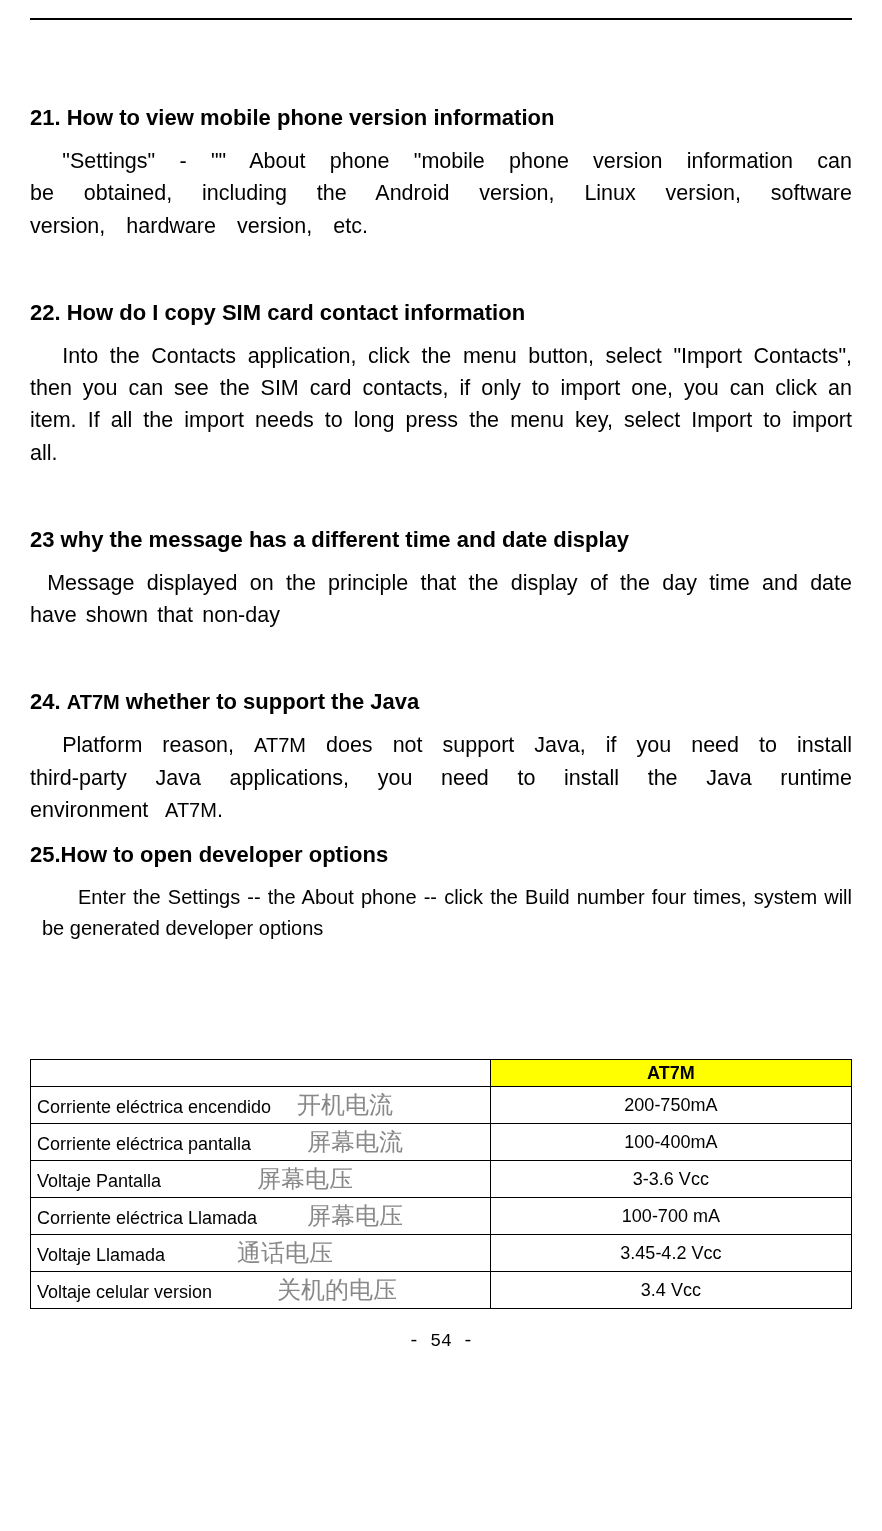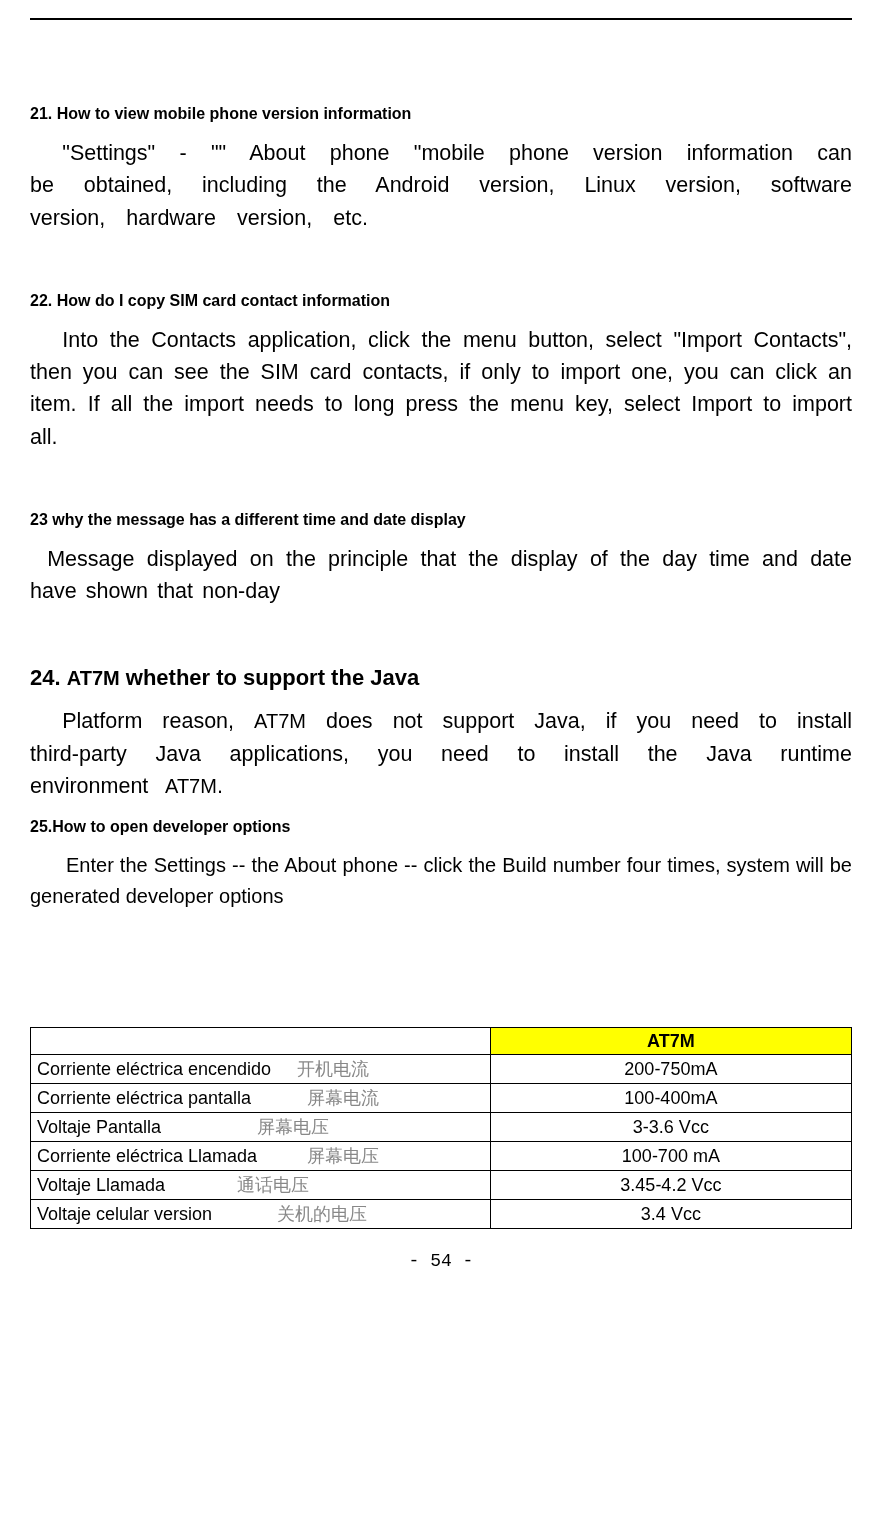--- a/index.html
+++ b/index.html
@@ -23,21 +23,21 @@
       border-top: 2.5px solid #000;
       margin-bottom: 85px;
     }
     .section {
       margin-bottom: 58px;
     }
     .section.tight {
       margin-bottom: 16px;
     }
     h2 {
-      font-size: 16px;
+      font-size: 22px;
       font-weight: bold;
       margin-bottom: 14px;
       color: #000;
     }
     .mixed-heading {
       font-size: 22px;
       font-weight: bold;
     }
     .mixed-heading .model {
       font-size: 20px;
@@ -58,20 +58,21 @@
     }
     p.body .model-inline {
       font-size: 20px;
     }
     p.body-small {
       font-size: 20px;
       line-height: 1.55;
       text-align: justify;
       color: #000;
       text-indent: 1.8em;
+      margin-left: 12px;
     }
     .spec-table {
       border-collapse: collapse;
       width: 100%;
       margin-top: 115px;
     }
     .spec-table td, .spec-table th {
       border: 1px solid #000;
       padding: 2px 6px;
       font-size: 18px;
@@ -85,21 +86,21 @@
       width: 44%;
       text-align: center;
     }
     .spec-table .header-cell {
       background: #ffff00;
       font-weight: bold;
       text-align: center;
     }
     .label-cell .cjk {
       color: #888;
-      font-size: 18px;
+      font-size: 24px;
     }
     .label-cell .es {
       display: inline-block;
     }
     .page-number {
       text-align: center;
       font-size: 18px;
       font-family: Liberation Mono, monospace;
       margin-top: 22px;
     }

